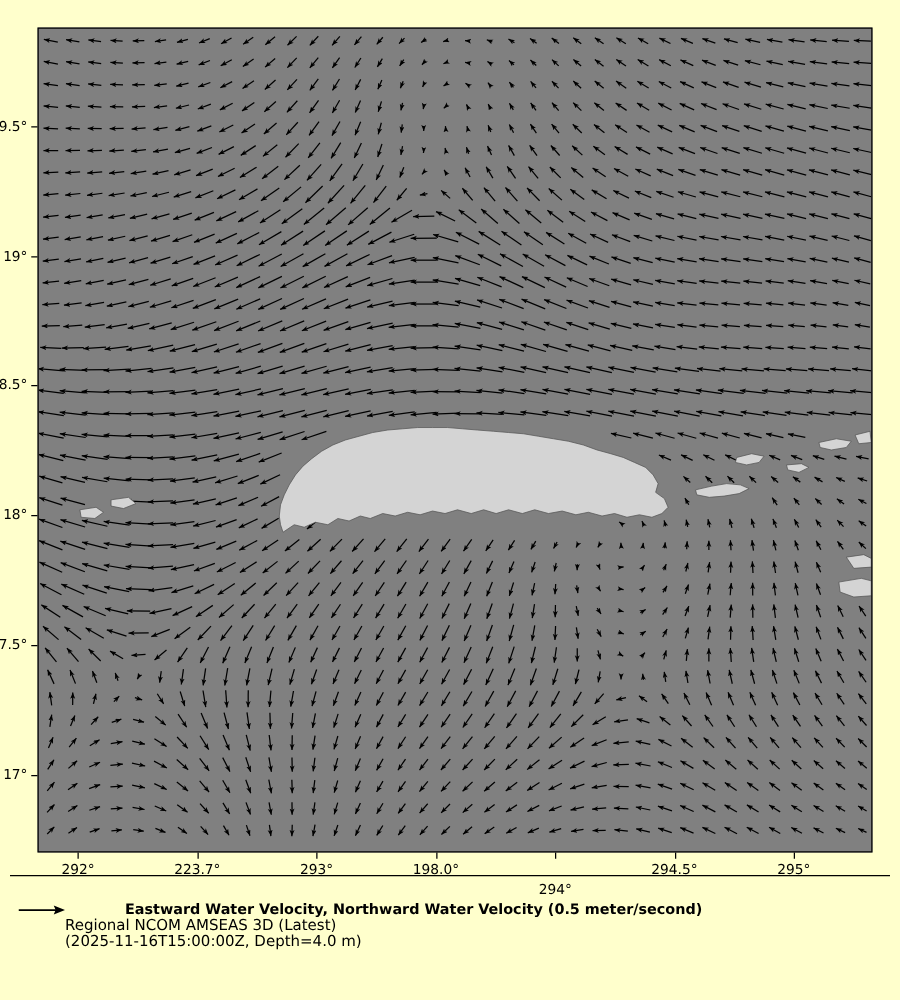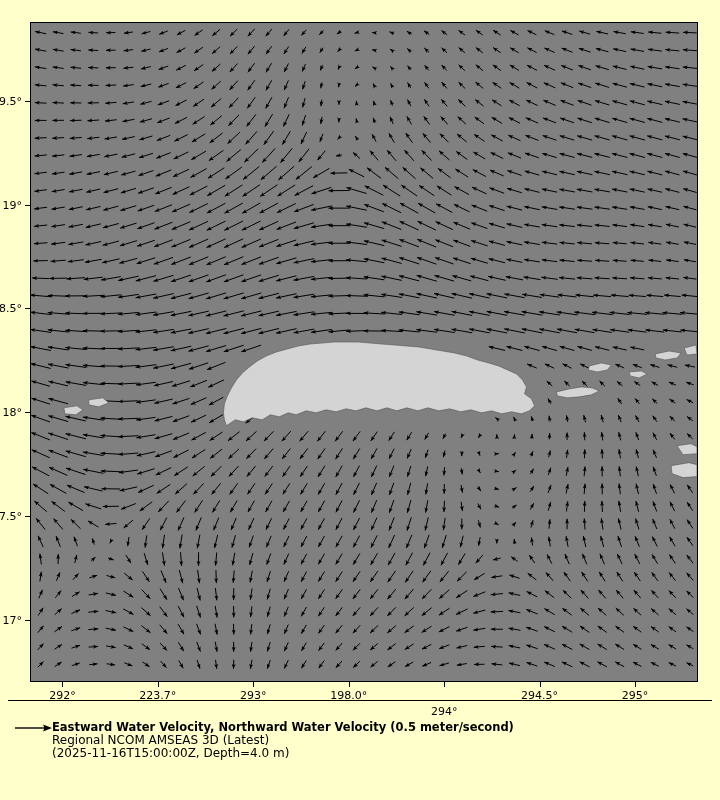--- a/index.html
+++ b/index.html
@@ -96,20 +96,21 @@
     left: 52px;
     top: 20px;
     width: 650px;
   }
   .cap-title {
     font-size: 11.5px;
     font-weight: bold;
     color: #000;
     line-height: 14px;
     white-space: nowrap;
+    margin-left: 48px;
   }
   .cap-line {
     font-size: 12px;
     color: #000;
     line-height: 13px;
     white-space: nowrap;
   }
 </style>
 </head>
 <body>

